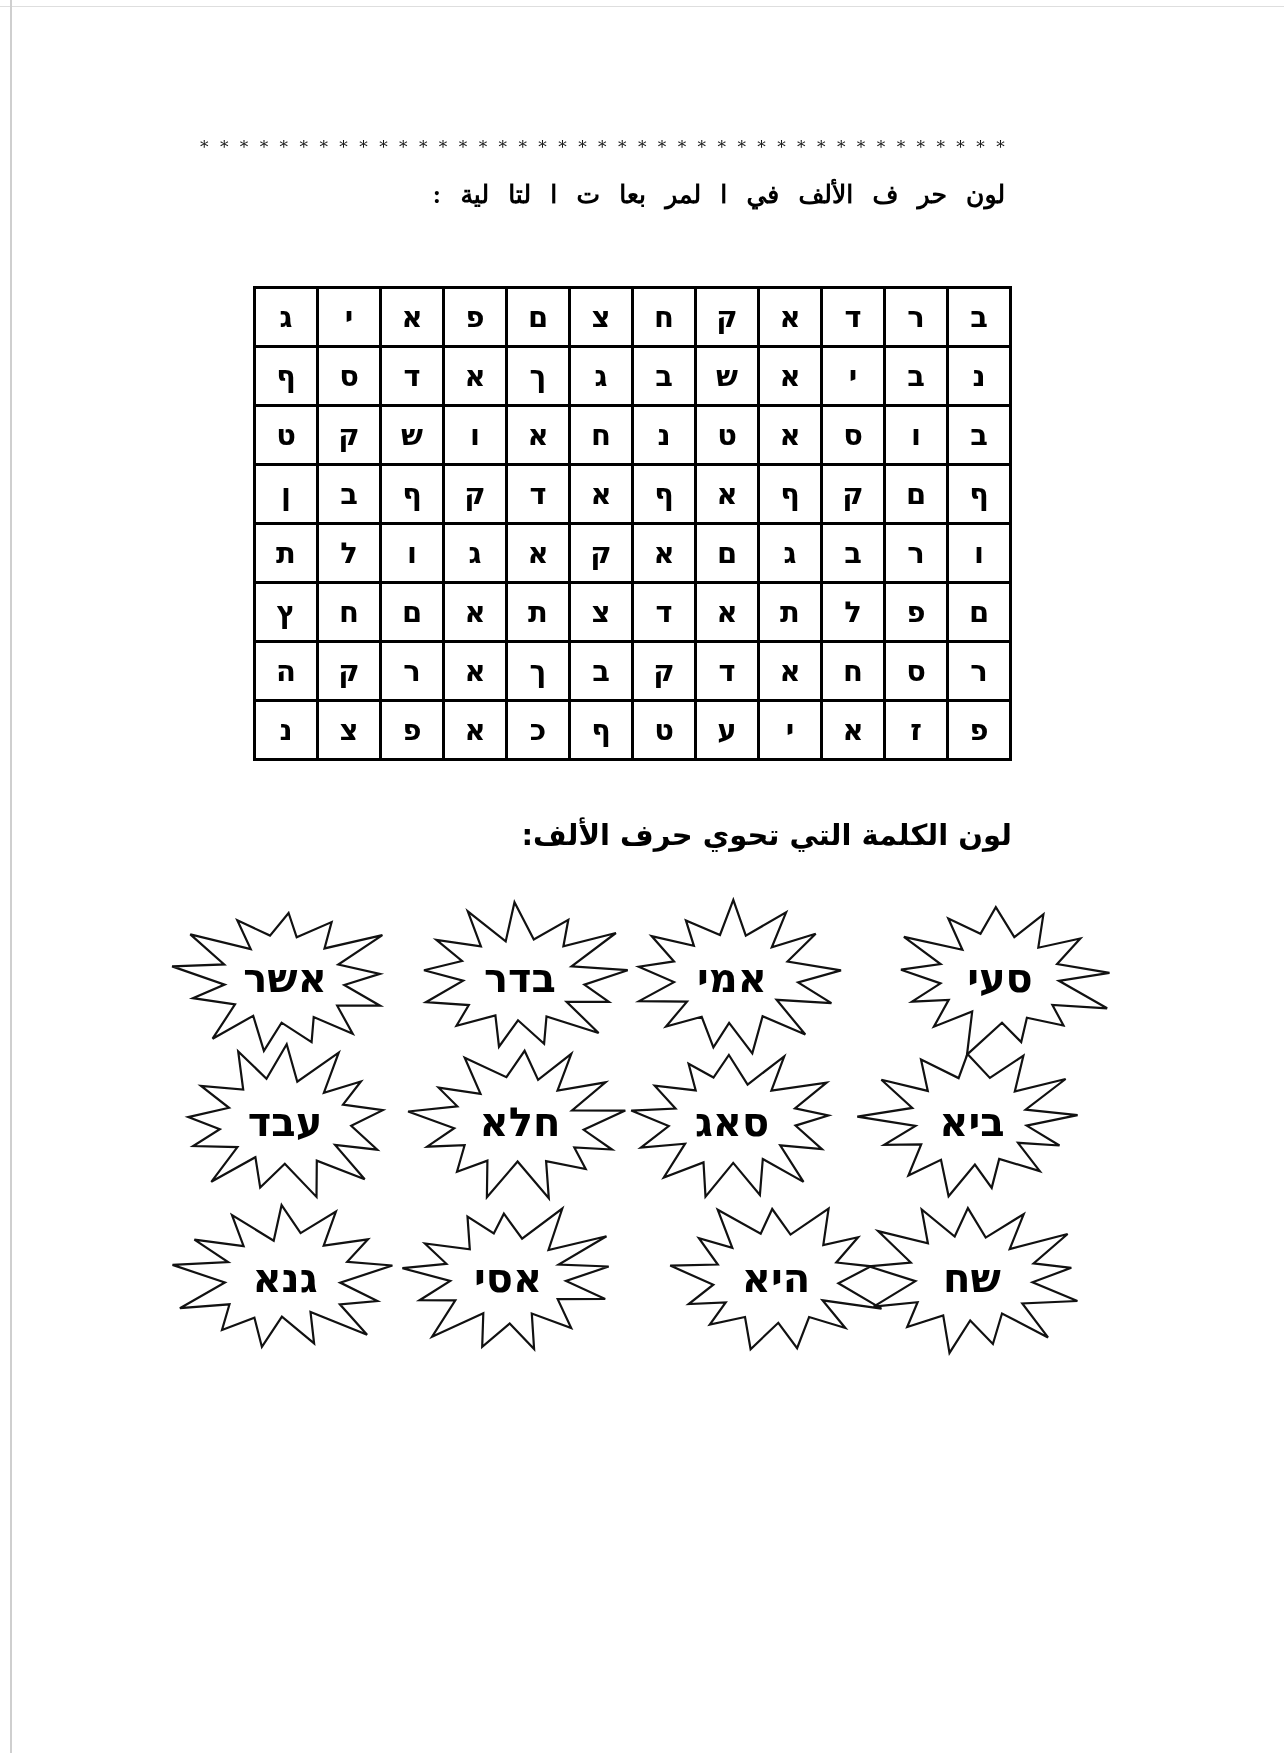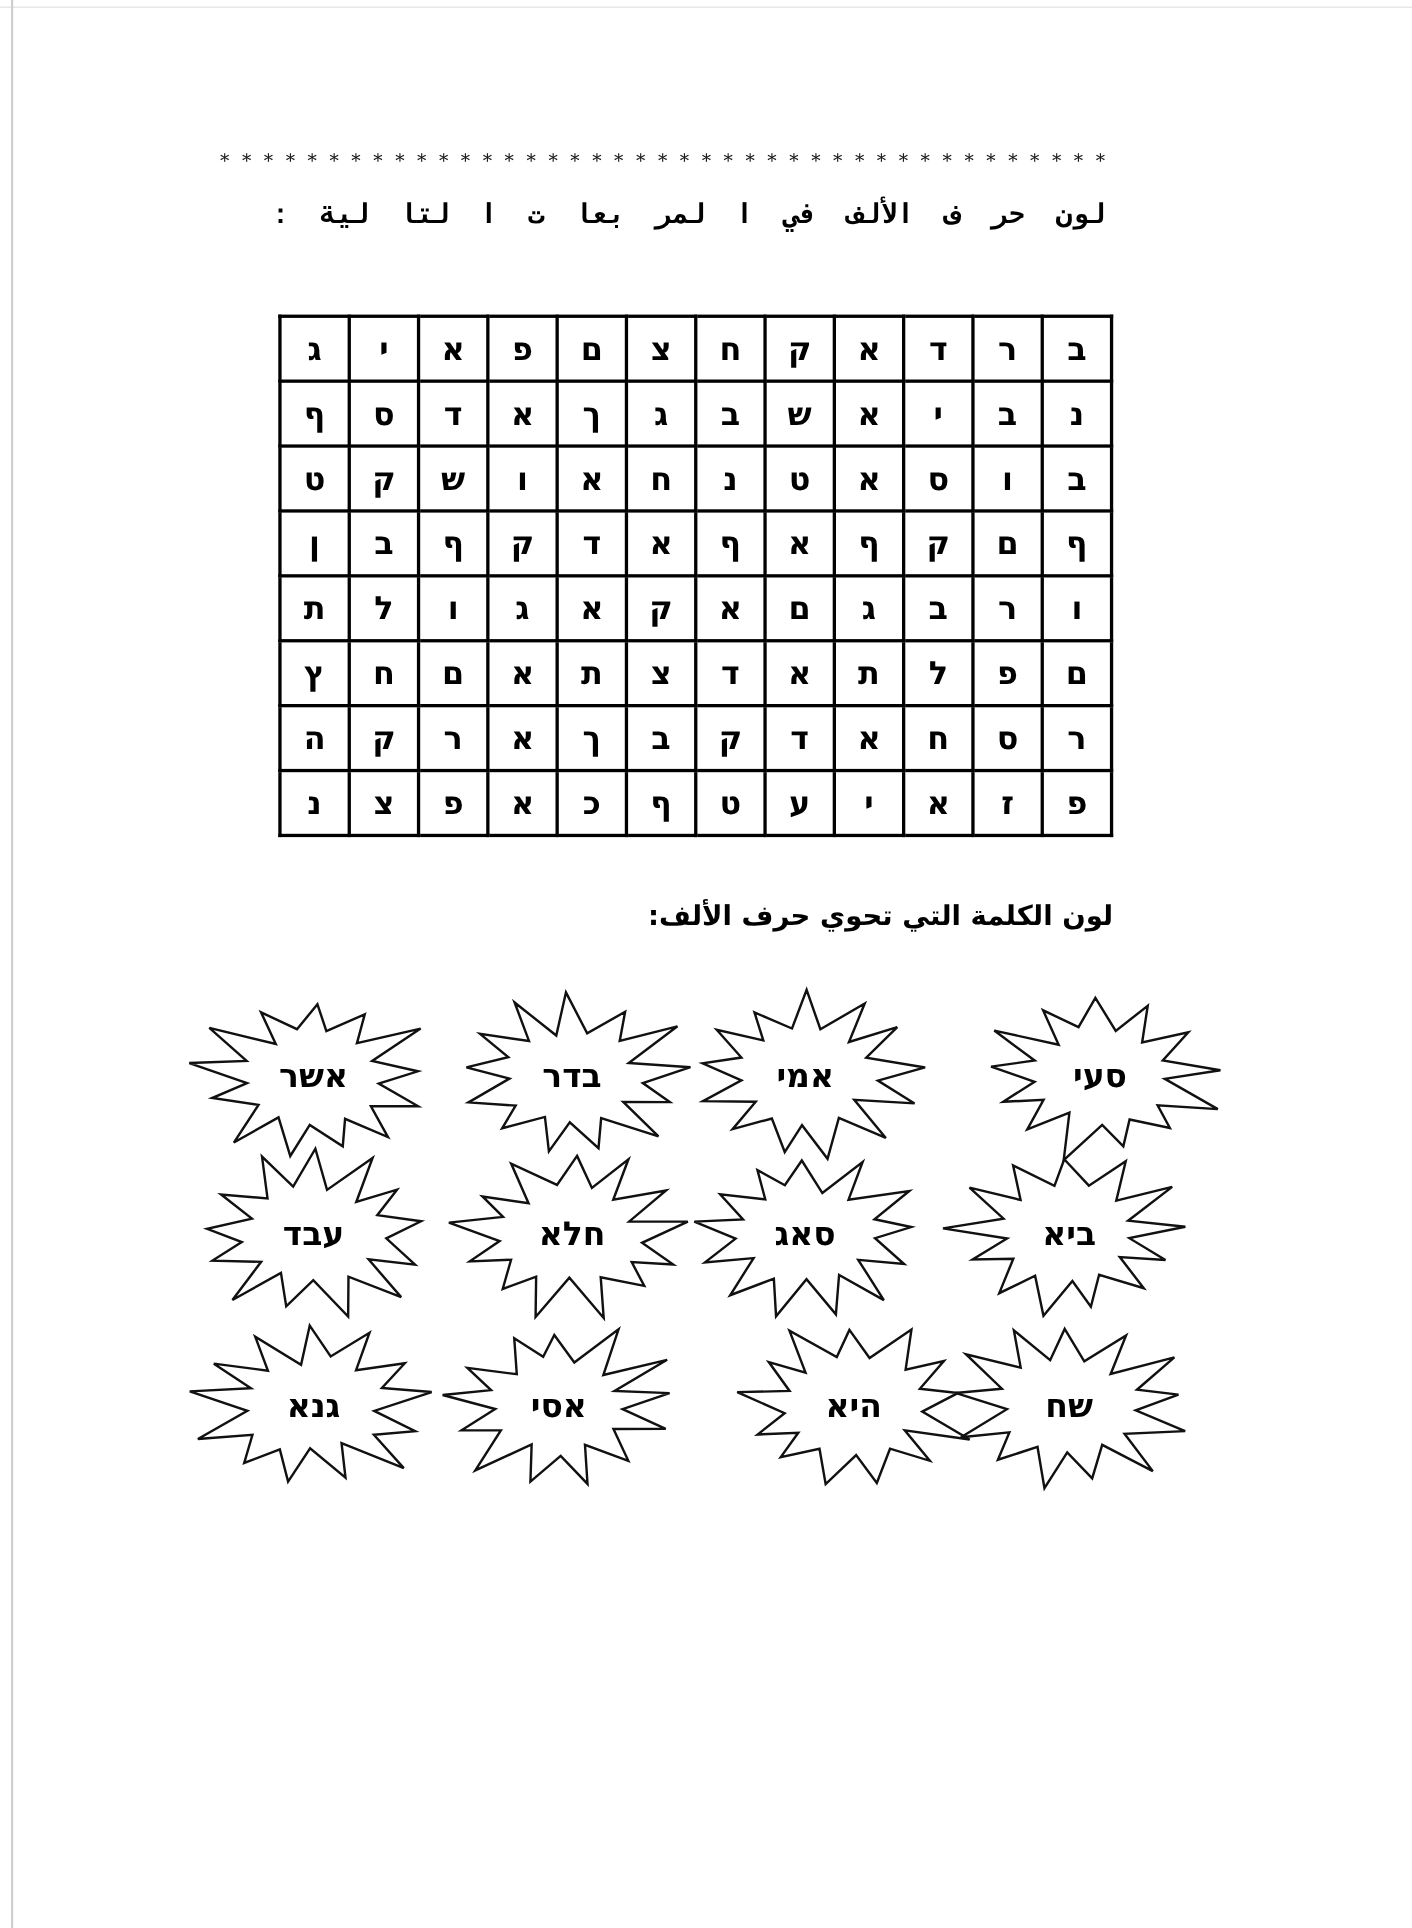--- a/index.html
+++ b/index.html
@@ -25,21 +25,21 @@
   .asterisk-line {
     position:absolute; left:200px; top:137px;
     font-family:"DejaVu Serif", serif;
     font-size:17px; letter-spacing:3px; white-space:nowrap;
     color:#161616;
   }
 
   .instr1 {
     position:absolute; top:180px; right:279px;
     direction:rtl; unicode-bidi:embed;
-    font-family:Liberation Mono, monospace;
+    font-family:Liberation Serif, serif;
     font-weight:bold; font-size:25px; color:#000;
     word-spacing:13px; white-space:nowrap;
   }
 
   table.letter-grid {
     position:absolute; left:253px; top:286px;
     border-collapse:collapse; direction:ltr;
   }
   table.letter-grid td {
     width:63px; height:59px;
@@ -47,33 +47,33 @@
     text-align:center; vertical-align:middle;
     font-family:"DejaVu Sans", sans-serif;
     font-weight:bold; font-size:29px; color:#000;
     background:#fff;
   }
 
   .instr2 {
     position:absolute; top:818px; right:272px;
     direction:rtl; unicode-bidi:embed;
     font-family:"DejaVu Sans", sans-serif;
-    font-weight:bold; font-size:25px; color:#000;
+    font-weight:bold; font-size:29px; color:#000;
     white-space:nowrap;
   }
 
   .burst {
     position:absolute; width:240px; height:170px;
   }
   .burst svg { position:absolute; left:0; top:0; }
   .burst .burst-word {
     position:absolute; left:0; top:0; right:0; bottom:0;
     display:flex; align-items:center; justify-content:center;
     font-family:"DejaVu Sans", sans-serif;
-    font-weight:bold; font-size:30px; color:#000;
+    font-weight:bold; font-size:40px; color:#000;
     direction:rtl;
   }
 </style>
 </head>
 <body>
 
 <div class="page">
   <div class="edge-top"></div>
   <div class="edge-left"></div>
 

